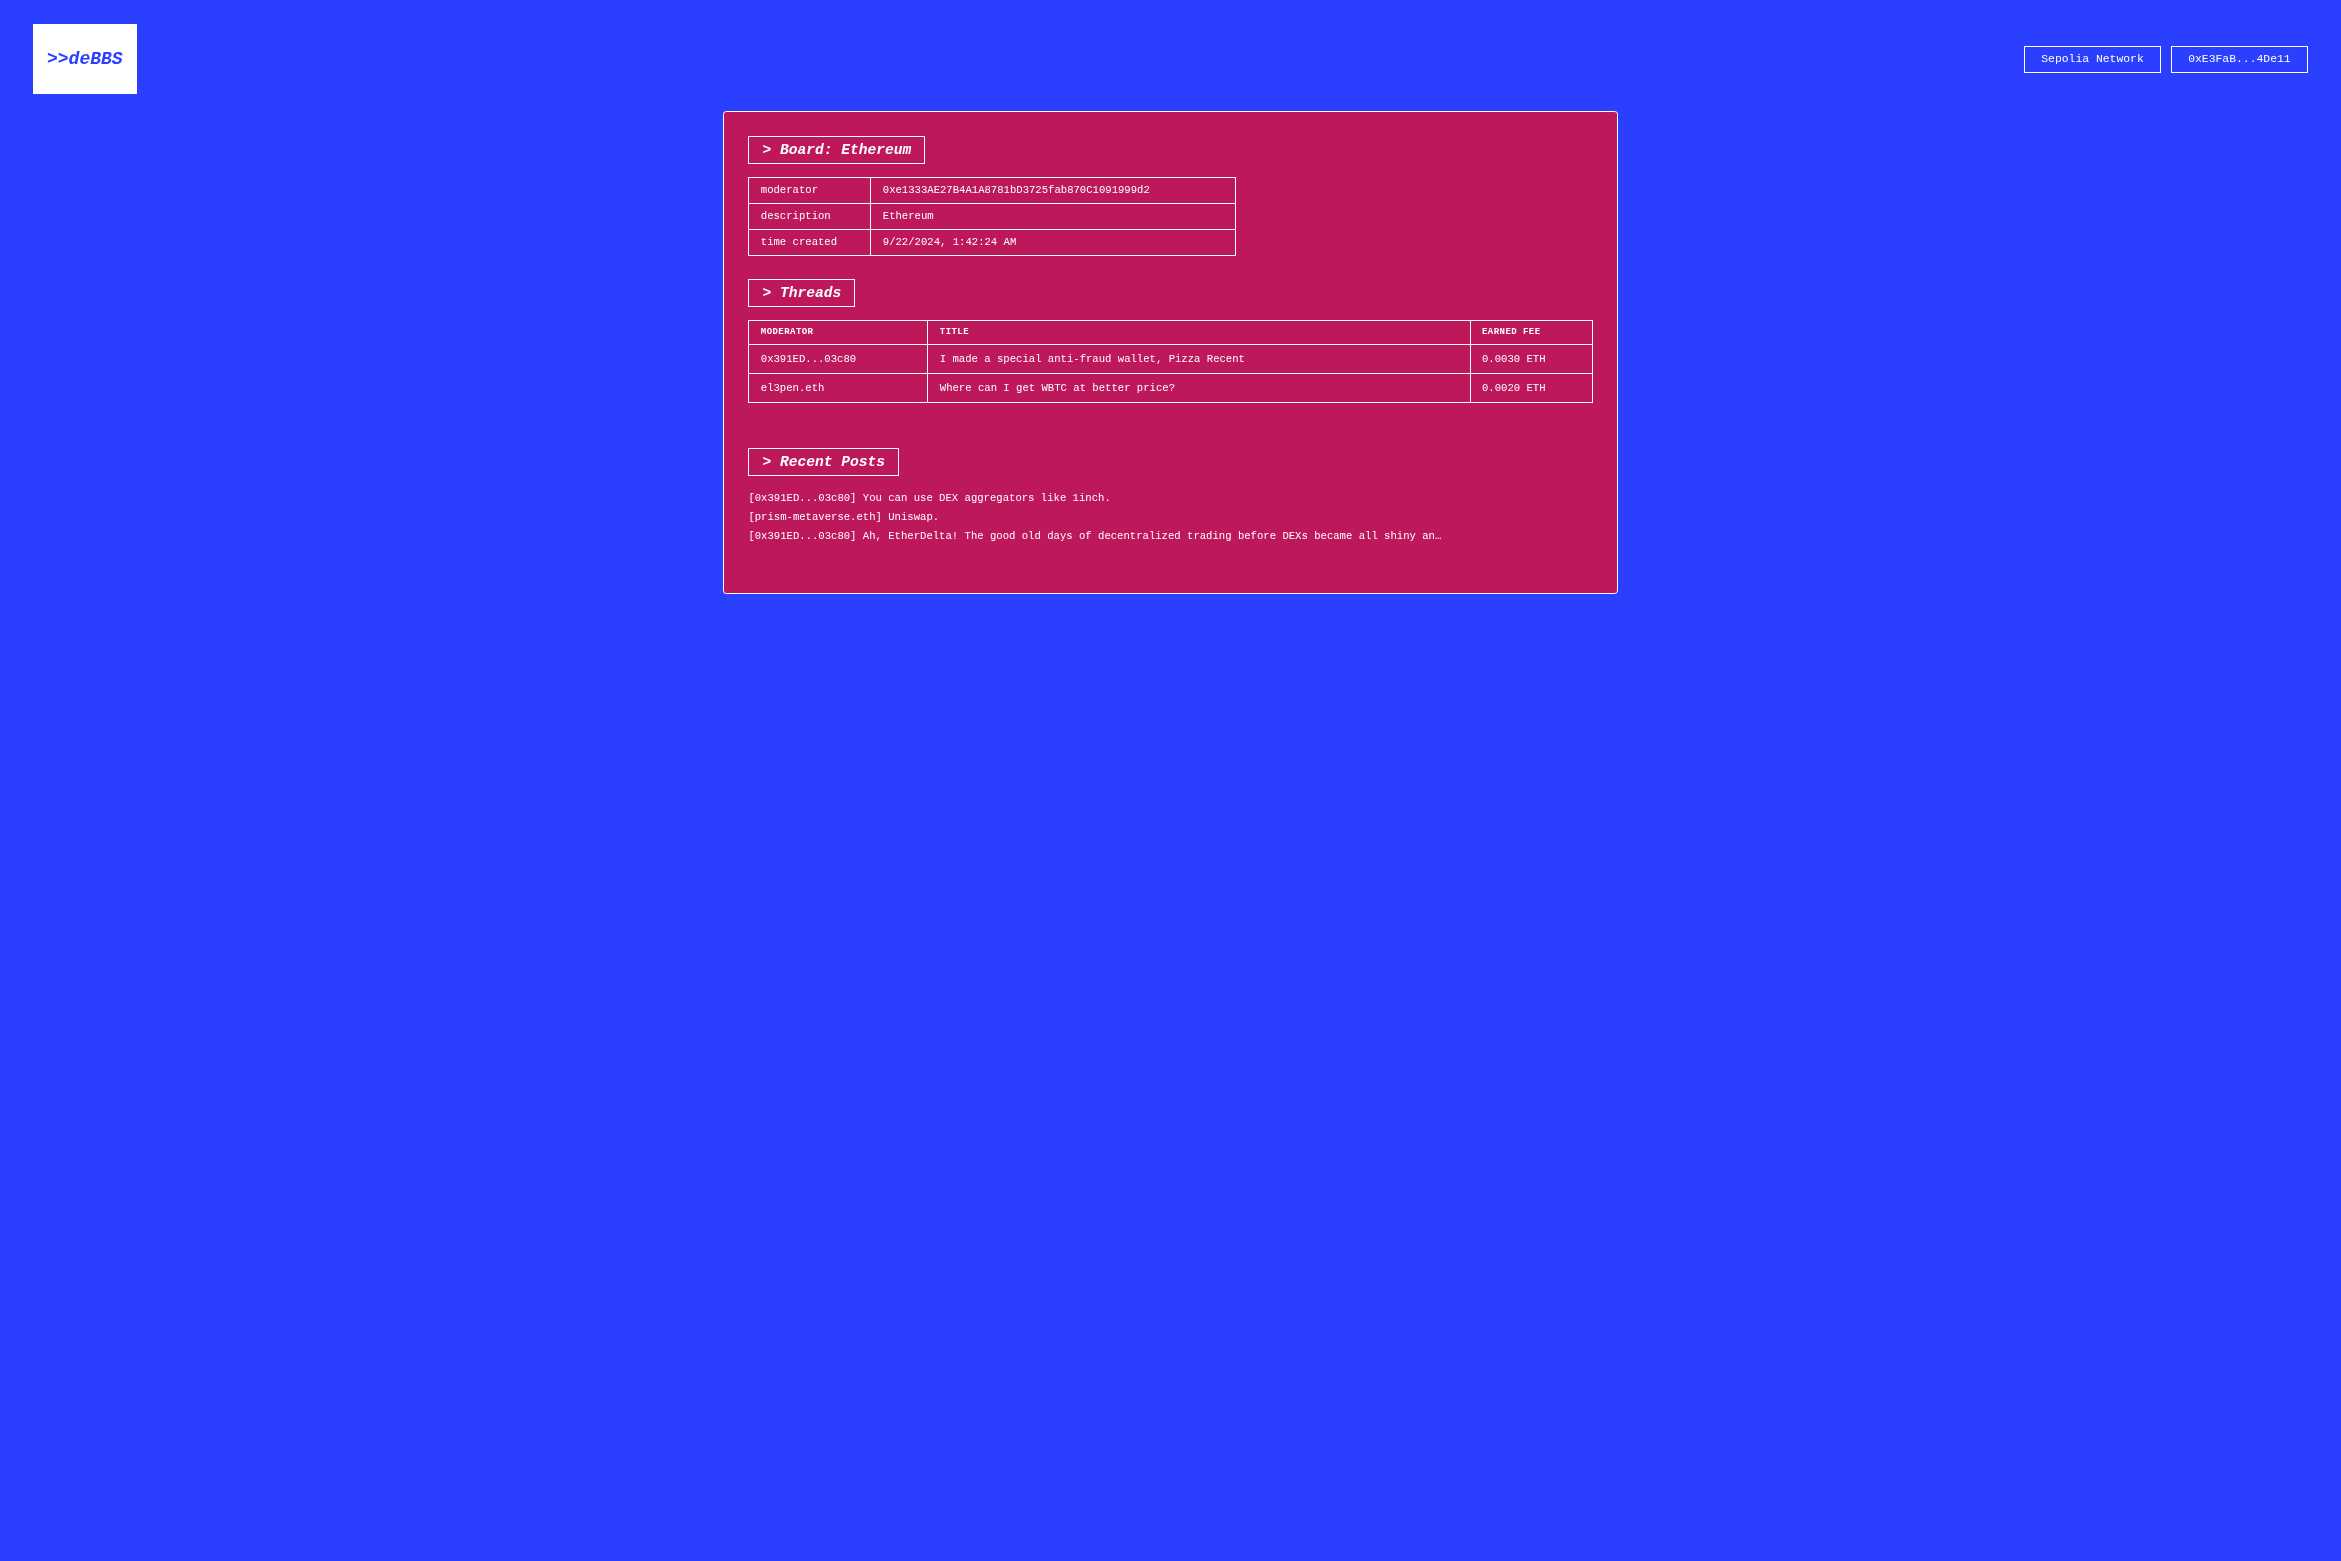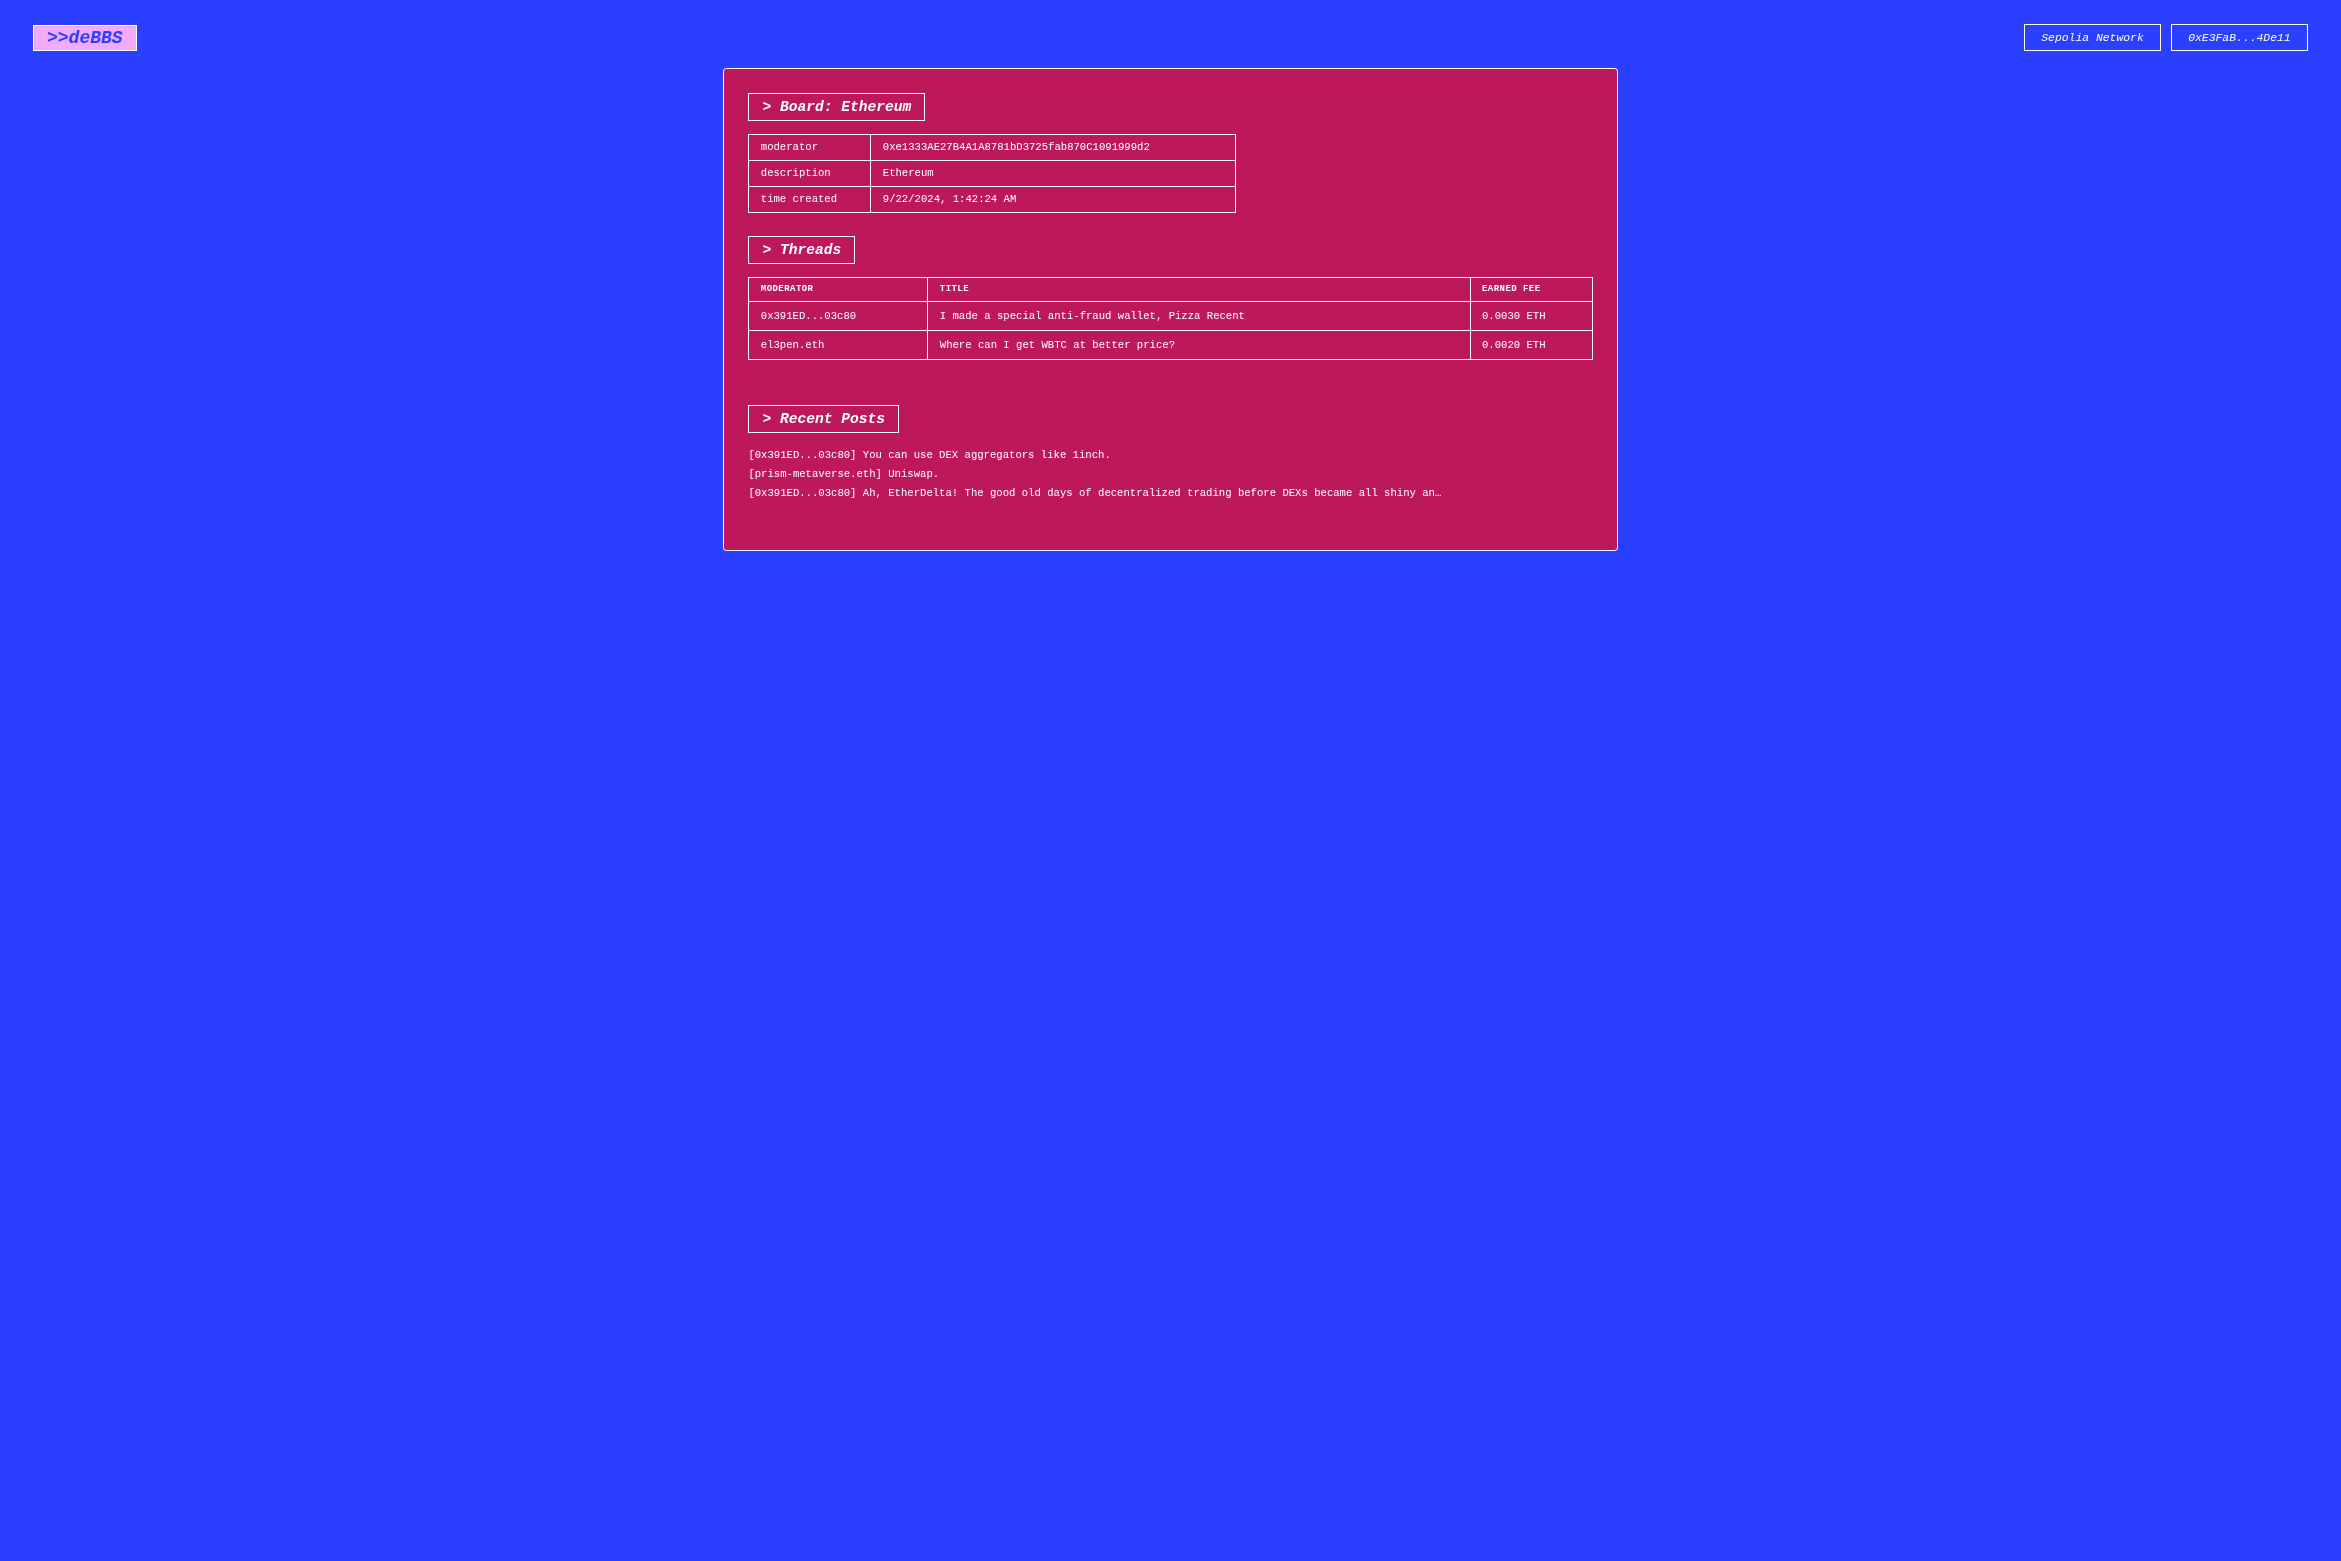--- a/index.html
+++ b/index.html
@@ -17,42 +17,41 @@
 
     
     .header {
       display: flex;
       justify-content: space-between;
       align-items: center;
       margin-bottom: 16.3px;
     }
 
     .logo {
-      background-color: #f0abfc;
+      background-color: #ffffff;
       color: #2b3fff;
       font-weight: bold;
       font-size: 18px;
-      padding: 2px 13px;
+      padding: 24px 13px;
       font-style: italic;
       border: 1.6px solid white;
     }
 
     .header-right {
       display: flex;
       gap: 9.8px;
     }
 
     .header-btn {
       background-color: transparent;
       color: white;
       border: 1.6px solid white;
       padding: 6.5px 16.3px;
       font-family: 'Courier New', Courier, monospace;
       font-size: 11.4px;
-      font-style: italic;
       cursor: pointer;
     }
 
     
     .main-container {
       background-color: #be185d;
       border: 1.6px solid white;
       border-radius: 3.3px;
       padding: 24.4px;
       max-width: 895px;

